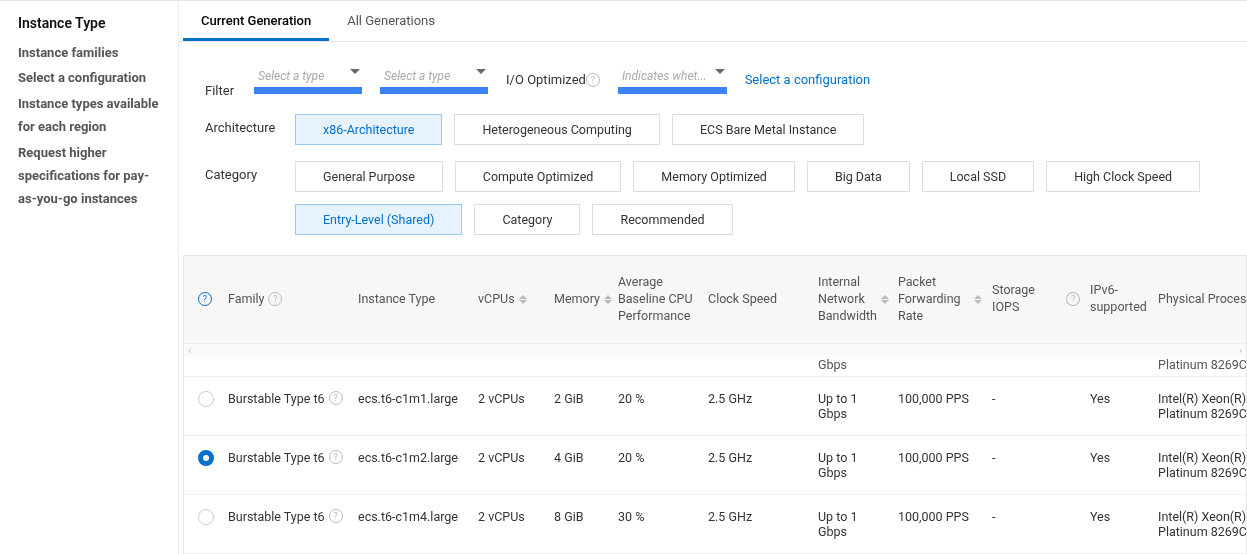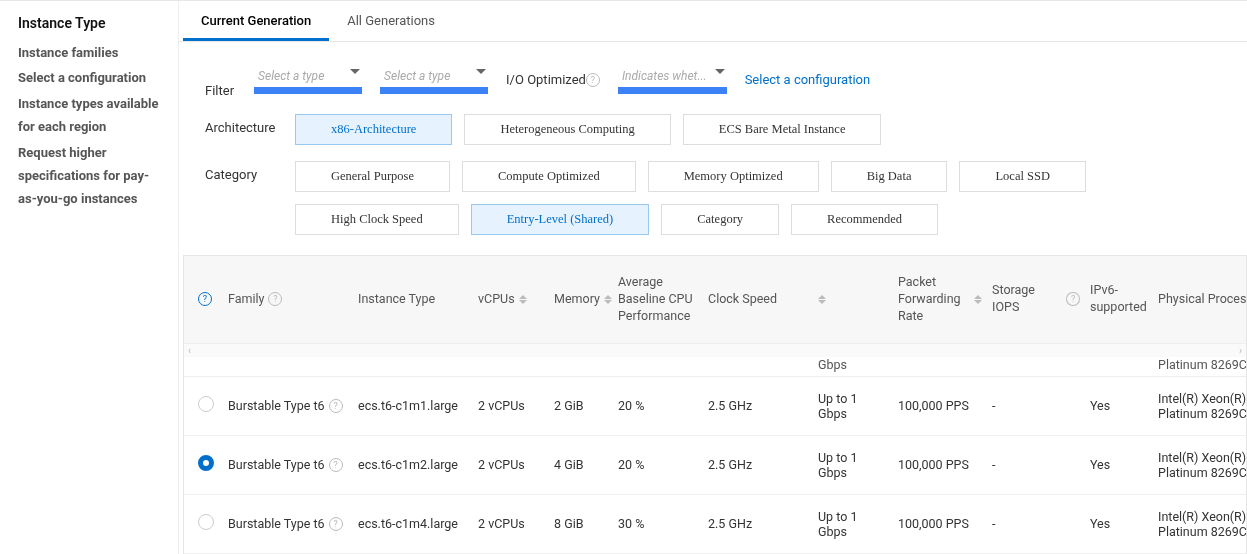--- a/index.html
+++ b/index.html
@@ -19,34 +19,34 @@
 .search-wrap { display: flex; align-items: center; border-bottom: 1px solid #666; padding: 2px 2px 4px; width: 238px; }
 .search-wrap input { border: none; outline: none; font-size: 12px; width: 100%; color: #333; }
 .search-wrap input::placeholder { color: #aaa; }
 .search-icon { width: 14px; height: 14px; }
 .io-opt { display: flex; align-items: flex-end; font-size: 13px; color: #333; }
 .help-icon { display: inline-flex; align-items: center; justify-content: center; width: 14px; height: 14px; border: 1px solid #bbb; border-radius: 50%; font-size: 9px; color: #bbb; }
 .link { color: #0070cc; font-size: 13px; cursor: pointer; }
 .option-row { display: flex; align-items: flex-start; padding: 10px 4px 6px 26px; gap: 18px; }
 .option-label { font-size: 13px; color: #333; width: 72px; flex-shrink: 0; padding-top: 6px; }
 .pills { display: flex; flex-wrap: wrap; gap: 12px; }
-.pill { border: 1px solid #ddd; padding: 7px 35px; font-size: 12.5px; color: #333; background: #fff; cursor: pointer; border-radius: 0; font-family: Liberation Serif, serif; }
+.pill { border: 1px solid #ddd; padding: 7px 27px; font-size: 12.5px; color: #333; background: #fff; cursor: pointer; border-radius: 0; }
 .pill.active { background: #e6f3ff; border-color: #99c9ee; color: #0070cc; }
 .table-wrap { margin: 14px 0 0 4px; border: 1px solid #e6e6e6; overflow: hidden; }
 .thead { display: flex; background: #f7f7f7; font-size: 12.5px; color: #555; padding: 18px 0 18px 14px; align-items: center; }
 .th, .td { flex-shrink: 0; padding-right: 10px; }
 .th { display: flex; align-items: center; gap: 4px; line-height: 1.35; }
 .sort { display: inline-flex; flex-direction: column; line-height: 0; gap: 1px; }
 .sort .up, .sort .down { border-left: 4px solid transparent; border-right: 4px solid transparent; }
 .sort .up { border-bottom: 4px solid #bbb; }
 .sort .down { border-top: 4px solid #bbb; }
 .hscroll { height: 14px; background: #fafafa; border-top: 1px solid #eee; display: flex; align-items: center; justify-content: space-between; padding: 0 4px; color: #bbb; font-size: 10px; }
 .tbody { max-height: 230px; overflow: hidden; }
 .peek-row { display: flex; padding: 0 16px 4px 14px; font-size: 12.5px; color: #555; align-items: center; border-bottom: 1px solid #eee; }
-.row { display: flex; padding: 14px 0 14px 14px; font-size: 12.5px; color: #333; border-bottom: 1px solid #f0f0f0; align-items: center; }
+.row { display: flex; padding: 14px 0 14px 14px; font-size: 12.5px; color: #333; border-bottom: 1px solid #f0f0f0; align-items: flex-start; }
 .row:last-child { border-bottom: none; }
 .radio { width: 16px; height: 16px; border: 1px solid #ccc; border-radius: 50%; display: inline-block; position: relative; }
 .radio.checked { border-color: #0070cc; border-width: 5px; }
 .c-radio { width: 30px; }
 .c-family { width: 130px; display:flex; align-items:center; gap:4px; }
 .c-type { width: 120px; }
 .c-vcpu { width: 76px; }
 .c-mem { width: 64px; }
 .c-base { width: 90px; }
 .c-clock { width: 110px; }
@@ -140,20 +140,21 @@
         <div class="th c-mem">
             <span>Memory</span>
             <span class="sort">
               <span class="up"></span>
               <span class="down"></span>
             </span>
           </div>
         <div class="th c-base">Average Baseline CPU Performance</div>
         <div class="th c-clock">Clock Speed</div>
         <div class="th c-bw">
+            <span>Internal Network Bandwidth</span>
             <span class="sort">
               <span class="up"></span>
               <span class="down"></span>
             </span>
           </div>
         <div class="th c-pps">
             <span>Packet Forwarding Rate</span>
             <span class="sort">
               <span class="up"></span>
               <span class="down"></span>

